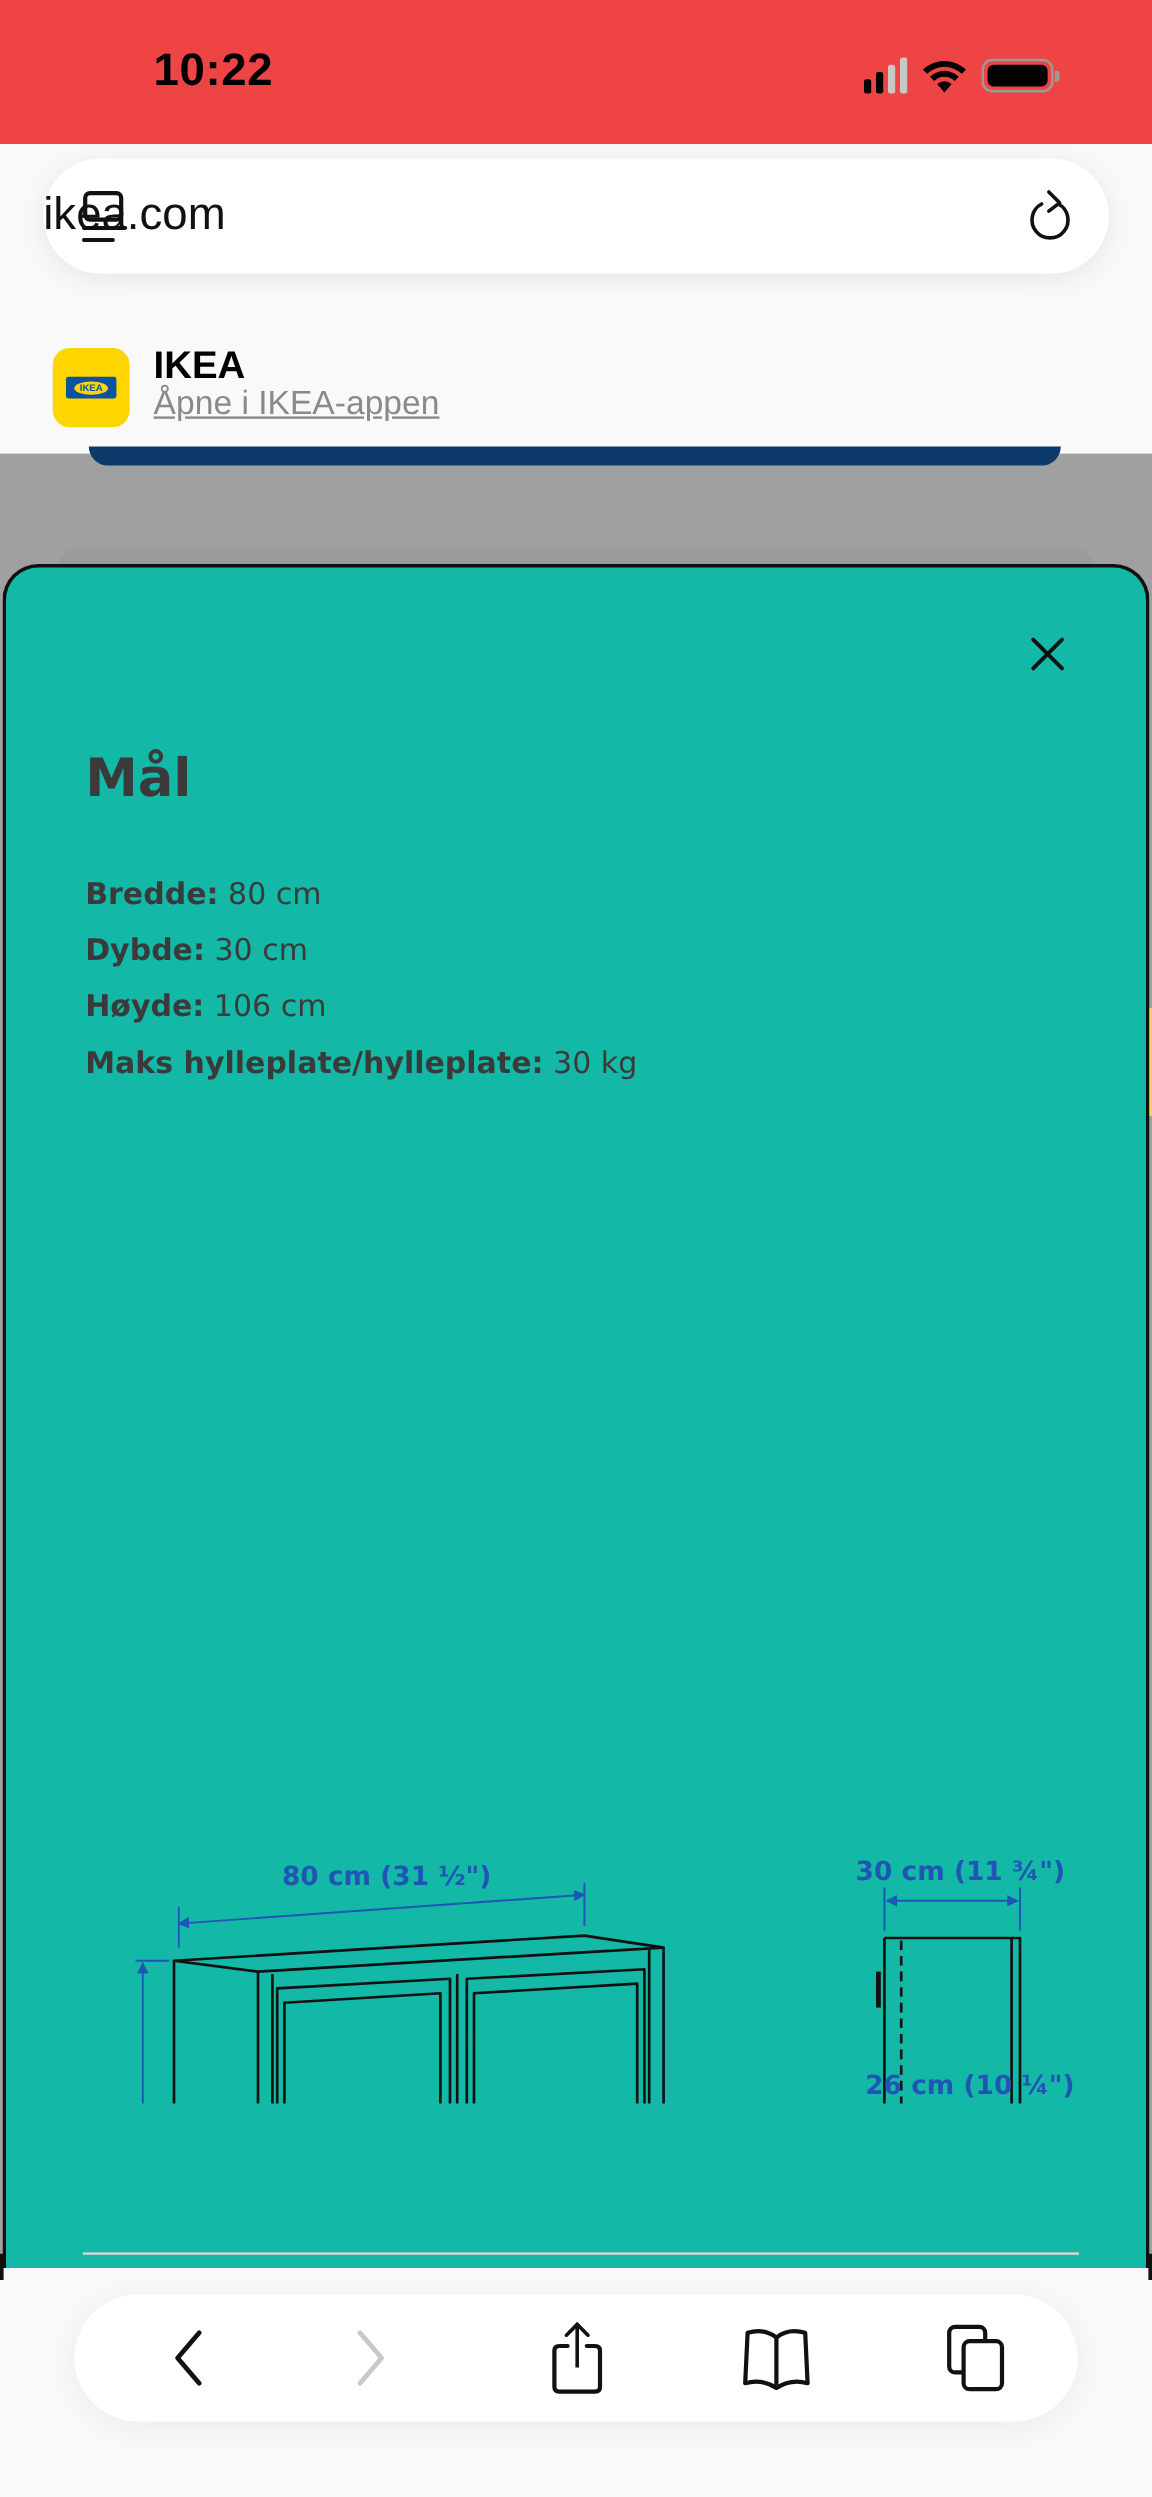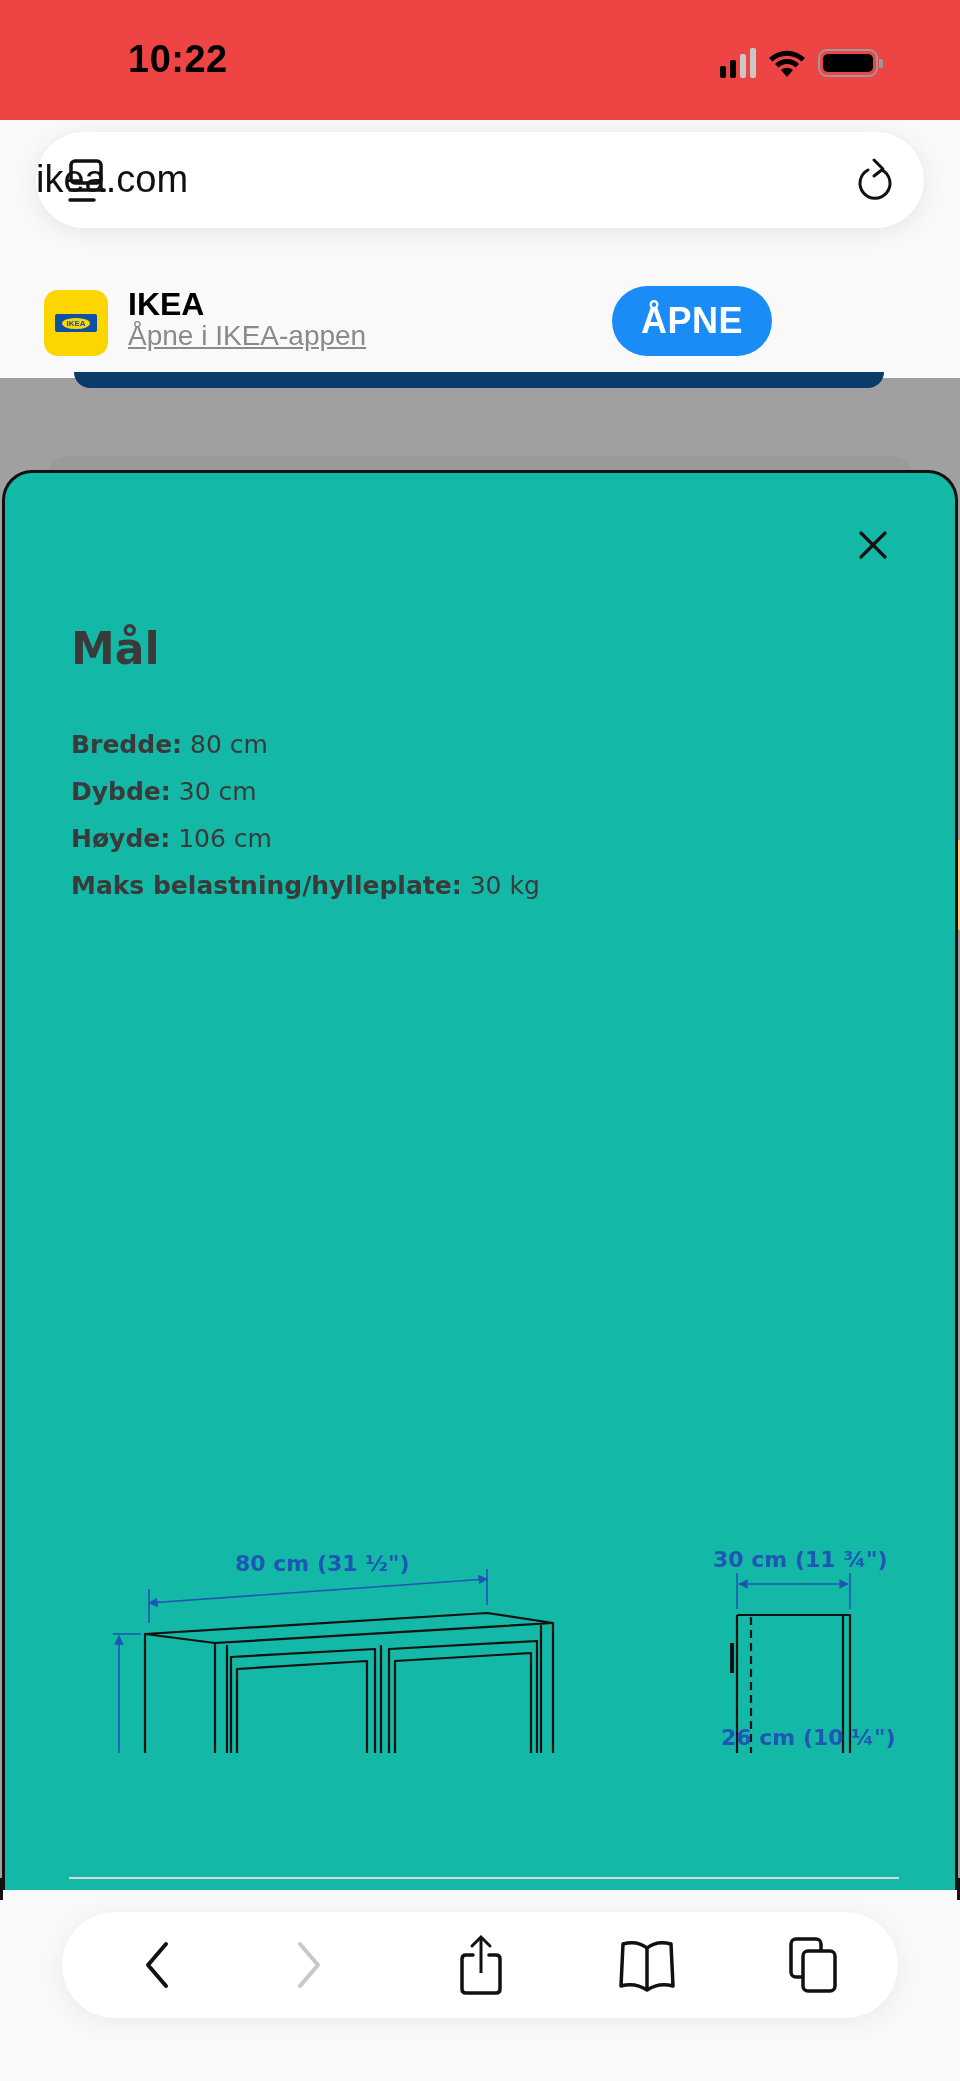--- a/index.html
+++ b/index.html
@@ -178,21 +178,20 @@
 </div>
 
 <div class="app-banner">
   <div class="app-icon">
     <div class="logo">
       <span>IKEA</span>
     </div>
   </div>
   <div class="app-name">IKEA</div>
   <div class="app-sub">Åpne i IKEA-appen</div>
-  <div class="open-btn">ÅPNE</div>
 </div>
 
 <div class="overlay"></div>
 <div class="underlying-button"></div>
 <div class="underlying-card"></div>
 
 <div class="r-widget">
   <span class="r-glyph">R</span>
 </div>
 <div class="info-badge">i</div>
@@ -209,21 +208,21 @@
     <div class="spec-row">
       <span class="label">Bredde:</span><span> 80 cm</span>
     </div>
     <div class="spec-row">
       <span class="label">Dybde:</span><span> 30 cm</span>
     </div>
     <div class="spec-row">
       <span class="label">Høyde:</span><span> 106 cm</span>
     </div>
     <div class="spec-row">
-      <span class="label">Maks belastning/hylleplate:</span><span> 30 kg</span>
+      <span class="label">Maks hylleplate/hylleplate:</span><span> 30 kg</span>
     </div>
   </div>
 
   <svg class="diagram" viewBox="0 0 956 720">
     <defs>
       <marker id="arr" viewBox="0 0 10 10" refX="9" refY="5" markerWidth="6" markerHeight="6" orient="auto-start-reverse">
         <path d="M0 0 L10 5 L0 10 Z" fill="#1f56b5"></path>
       </marker>
     </defs>
     <g fill="none" stroke="#111" stroke-width="2.2" stroke-linejoin="round">

